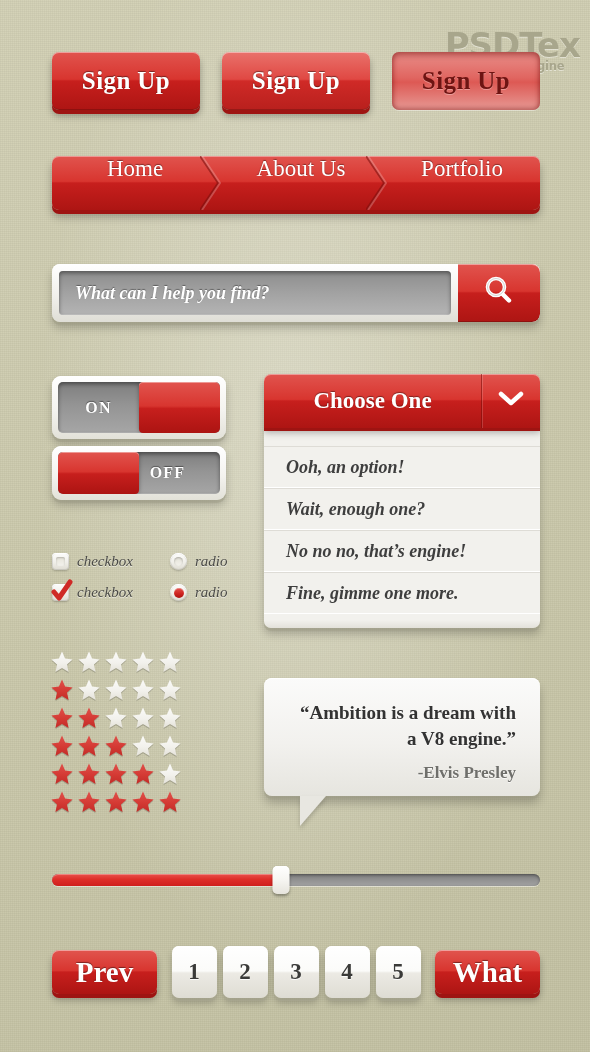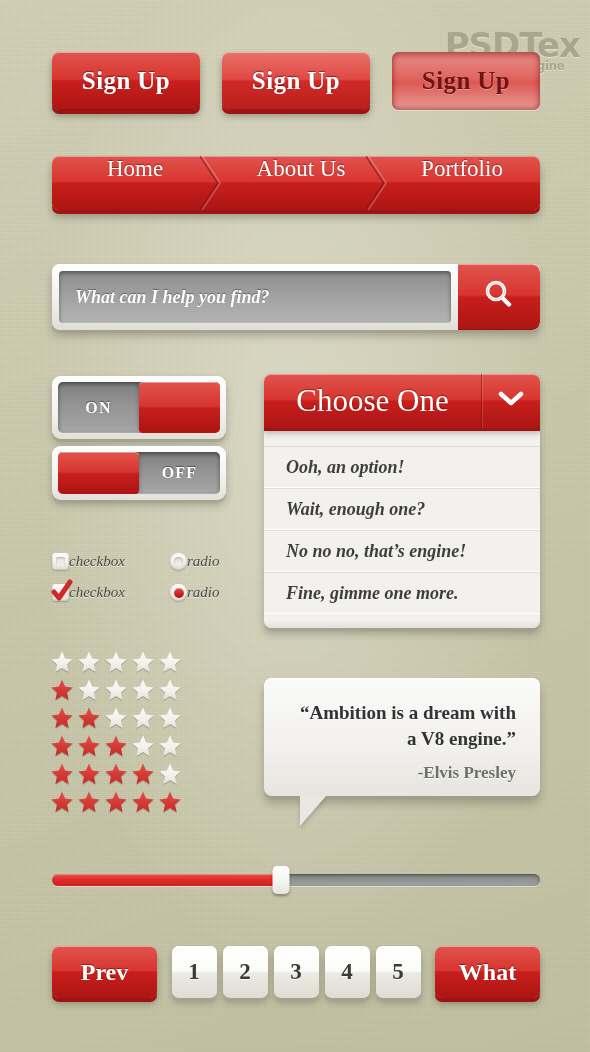--- a/index.html
+++ b/index.html
@@ -227,22 +227,22 @@
       0 3px 0 #9e1412,
       0 5px 7px rgba(0,0,0,0.26);
     cursor: pointer;
     position: relative;
     z-index: 3;
   }
   #dropdown-head .dd-title {
     flex: 1 1 auto;
     display: flex; align-items: center; justify-content: center;
     color: #fff;
-    font-weight: normal;
-    font-size: 31px;
+    font-weight: bold;
+    font-size: 23px;
     text-shadow: 0 -1px 1px rgba(0,0,0,0.42);
   }
   #dropdown-head .dd-arrow-cell {
     width: 58px;
     display: flex; align-items: center; justify-content: center;
     border-left: 1px solid rgba(120,12,10,0.55);
     box-shadow: inset 1px 0 0 rgba(255,255,255,0.16);
   }
   #dropdown-list {
     background: linear-gradient(to bottom, #eceae6 0%, #f2f1ed 4%, #f2f1ed 96%, #e3e1da 100%);
@@ -261,21 +261,21 @@
     font-weight: bold;
     font-size: 18px;
     color: #3e3e3e;
     border-top: 1px solid #dedcd6;
     border-bottom: 1px solid #ffffff;
     cursor: pointer;
   }
   .dd-option:first-child { border-top: 1px solid #dedcd6; }
 
   
-  .cr-row { display: flex; align-items: center; }
+  .cr-row { display: flex; align-items: center; gap: 8px; }
   .box {
     width: 17px; height: 17px;
     border-radius: 4px;
     background: linear-gradient(to bottom, #fdfdfc 0%, #f0efe9 55%, #dedcd2 100%);
     box-shadow:
       inset 0 1px 0 #fff,
       inset 0 0 0 1px rgba(0,0,0,0.10),
       0 1px 2px rgba(0,0,0,0.22);
     position: relative;
     cursor: pointer;
@@ -401,26 +401,26 @@
       0 3px 0 rgba(168,166,145,0.60),
       0 5px 7px rgba(0,0,0,0.22);
     display: flex; align-items: center; justify-content: center;
     font-weight: bold;
     font-size: 23px;
     color: #3a3a38;
     text-shadow: 0 1px 0 rgba(255,255,255,0.85);
     cursor: pointer;
   }
   .page-nav {
-    height: 52px;
+    height: 44px;
     border-radius: 7px;
     display: flex; align-items: center; justify-content: center;
     color: #fff;
     font-weight: bold;
-    font-size: 24px;
+    font-size: 29px;
     text-shadow: 0 -1px 1px rgba(0,0,0,0.45);
     cursor: pointer;
     box-shadow:
       inset 0 1px 0 rgba(255,255,255,0.45),
       0 4px 0 #9e1412,
       0 6px 7px rgba(0,0,0,0.28);
   }
 </style>
 </head>
 <body>
@@ -464,21 +464,21 @@
           <path d="M2,0 L20,27 L2,54" fill="none" stroke="rgba(255,255,255,0.22)" stroke-width="2"></path>
         </svg>
       </span>
     </div>
 
     <div class="nav-item">
       <span class="label">Portfolio</span>
     </div>
   </div>
 
-  <div class="abs" id="search-bar" style="left:52px; top:264px; width:488px; height:66px;">
+  <div class="abs" id="search-bar" style="left:52px; top:264px; width:488px; height:58px;">
     <div id="search-input-wrap">
       <input id="search-input" type="text" placeholder="What can I help you find?" style="">
     </div>
     <div class="redface" id="search-button">
       <span>
         <svg width="34" height="34" viewBox="0 0 34 34">
           <circle cx="14" cy="13" r="8.5" fill="none" stroke="#ffffff" stroke-width="3.6"></circle>
           <line x1="20" y1="19.5" x2="27" y2="26.5" stroke="#ffffff" stroke-width="4.4" stroke-linecap="round"></line>
           <circle cx="14" cy="13" r="8.5" fill="none" stroke="rgba(0,0,0,0.18)" stroke-width="1"></circle>
         </svg>
@@ -488,21 +488,21 @@
 
   <div class="abs toggle-outer" style="left:52px; top:376px; width:174px; height:63px;">
     <div class="toggle-track">
       <div class="toggle-label" style="left:0; width:50%;">ON</div>
       <div class="toggle-knob" style="right:0;"></div>
     </div>
   </div>
 
   <div class="abs toggle-outer" style="left:52px; top:446px; width:174px; height:54px;">
     <div class="toggle-track">
-      <div class="toggle-label" style="right:0; width:50%;">OFF</div>
+      <div class="toggle-label" style="right:12px; width:50%;">OFF</div>
       <div class="toggle-knob" style="left:0;"></div>
     </div>
   </div>
 
   <div class="abs" style="left:264px; top:374px; width:276px;">
     <div class="redface" id="dropdown-head" style="height:54px;">
       <div class="dd-title">Choose One</div>
       <div class="dd-arrow-cell">
         <span>
           <svg width="26" height="16" viewBox="0 0 26 16">

